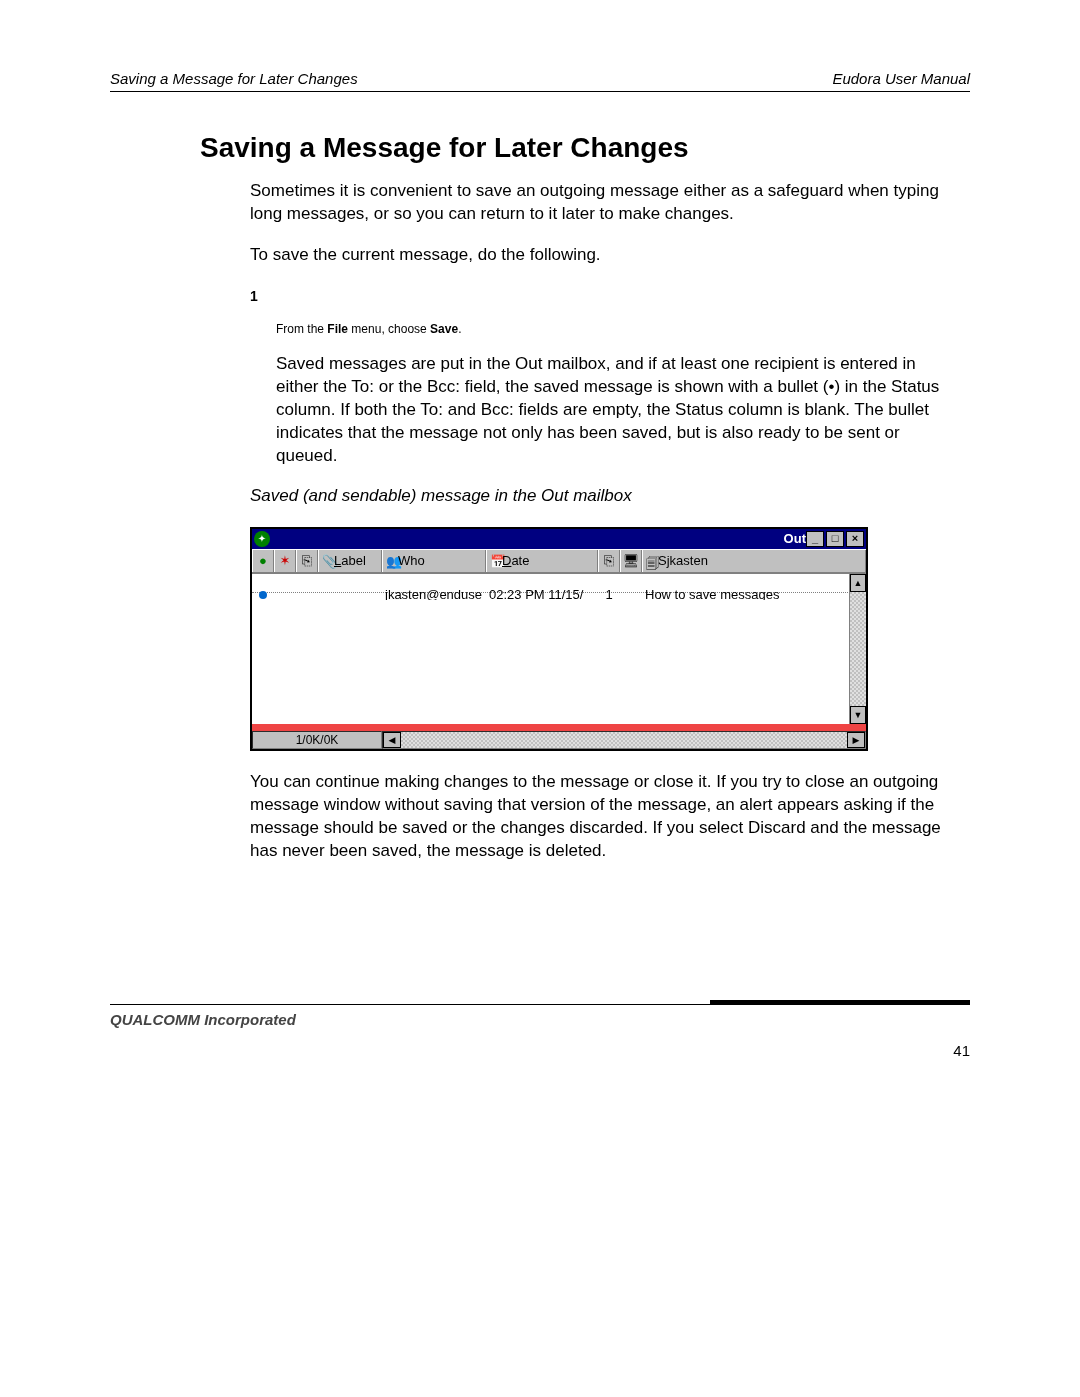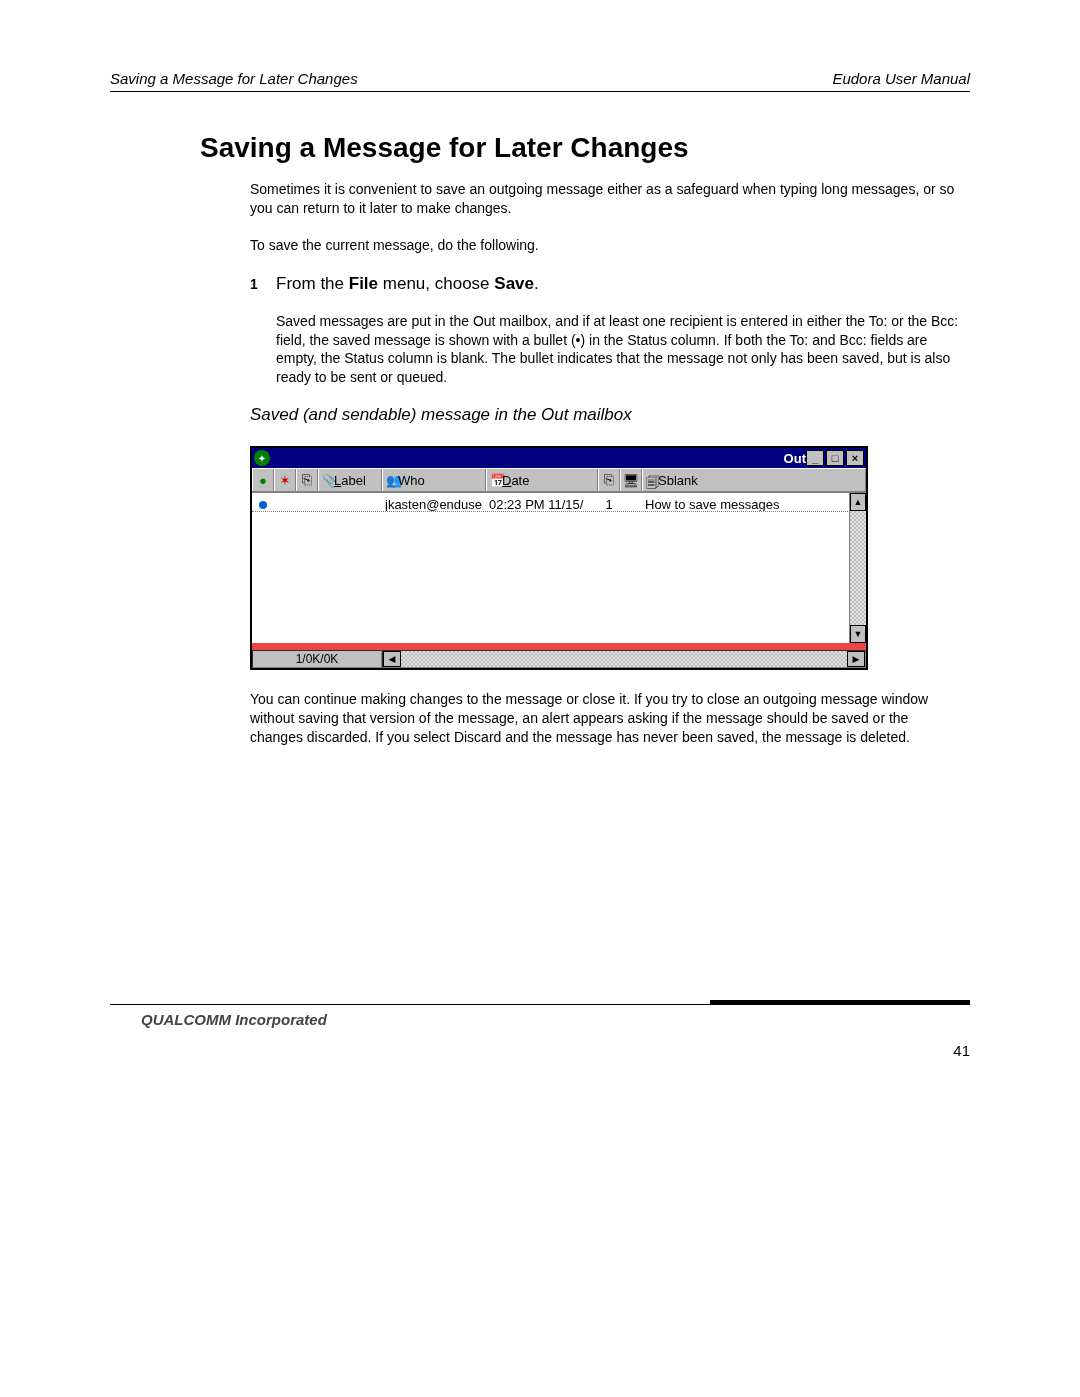--- a/index.html
+++ b/index.html
@@ -31,38 +31,39 @@
     margin-left: 140px;
     margin-right: 10px;
   }
   h1.section-title {
     font-family: Arial, Helvetica, sans-serif;
     font-weight: bold;
     font-size: 28px;
     margin: 0 0 16px -50px;
   }
   p.body {
-    font-size: 14px;
+    font-size: 17px;
     line-height: 1.35;
     margin: 16px 0 18px 0;
   }
   .step-row {
     display: flex;
     margin-bottom: 14px;
   }
   .step-num {
     width: 26px;
     flex-shrink: 0;
     font-weight: bold;
     font-size: 14px;
     line-height: 1.6;
   }
   .step-text {
-    font-size: 17px;
+    font-size: 12px;
     line-height: 1.35;
+    margin-top: 36px;
   }
   .step-text b { font-weight: bold; }
   .caption {
     font-style: italic;
     font-size: 17px;
     margin: 8px 0 21px 0;
   }
 
   
   .win {
@@ -120,21 +121,21 @@
     position:relative;
     border-top:1px solid #808080;
   }
   .row {
     display:flex;
     height:18px;
     border-bottom:1px dotted #808080;
     font-size:13px;
   }
   .row .rcell {
-    padding:4px 3px;
+    padding:13px 3px;
     overflow:hidden;white-space:nowrap;
     box-sizing:border-box;
   }
   .vscroll {
     position:absolute;right:0;top:0;bottom:0;width:16px;
     background:repeating-conic-gradient(#c0c0c0 0% 25%, #e0e0e0 0% 50%) 0 0/4px 4px;
     border-left:1px solid #808080;
     display:flex;flex-direction:column;justify-content:space-between;
   }
   .sbtn {
@@ -154,21 +155,21 @@
     flex:1;background:repeating-conic-gradient(#c0c0c0 0% 25%, #e0e0e0 0% 50%) 0 0/4px 4px;
     border:1px inset #808080;display:flex;align-items:center;
   }
   .hscroll .sbtn { width:16px;height:14px; }
 
   .footer {
     position:absolute;
     bottom:60px;
     left:110px;right:110px;
   }
-  .footer-co { font-style:italic;font-weight:bold;font-size:15px;color:#444;margin-left:31px; }
+  .footer-co { font-style:italic;font-weight:bold;font-size:15px;color:#444; }
   .footer-page { font-size:15px; margin-top:14px; text-align:right; }
   .footer-black {
     position:absolute;
     right:0; top:-4px;
     width:260px;height:4px;background:#000;
   }
   .footer-wrap { position:relative; }
 
   .dot-status {
     width:8px;height:8px;border-radius:50%;background:#0066cc;display:inline-block;
@@ -235,21 +236,21 @@
         <div class="cell" style="width:112px;">
             <span class="ci">📅</span>
             <span class="u">D</span>
             <span>ate</span>
           </div>
         <div class="cell" style="width:22px;justify-content:center;">⎘</div>
         <div class="cell" style="width:22px;justify-content:center;">🖥</div>
         <div class="cell" style="flex:1;">
             <span class="ci">🗐</span>
             <span>S</span>
-            <span class="u" style="text-decoration:none;">blank</span>
+            <span class="u" style="text-decoration:none;">jkasten</span>
           </div>
       </div>
 
       <div class="rows">
         <div class="row">
           <div class="rcell" style="width:22px;text-align:center;"><span class="dot-status"></span></div>
           <div class="rcell" style="width:22px;"></div>
           <div class="rcell" style="width:22px;"></div>
           <div class="rcell" style="width:64px;"></div>
           <div class="rcell" style="width:104px;">jkasten@enduse</div>

